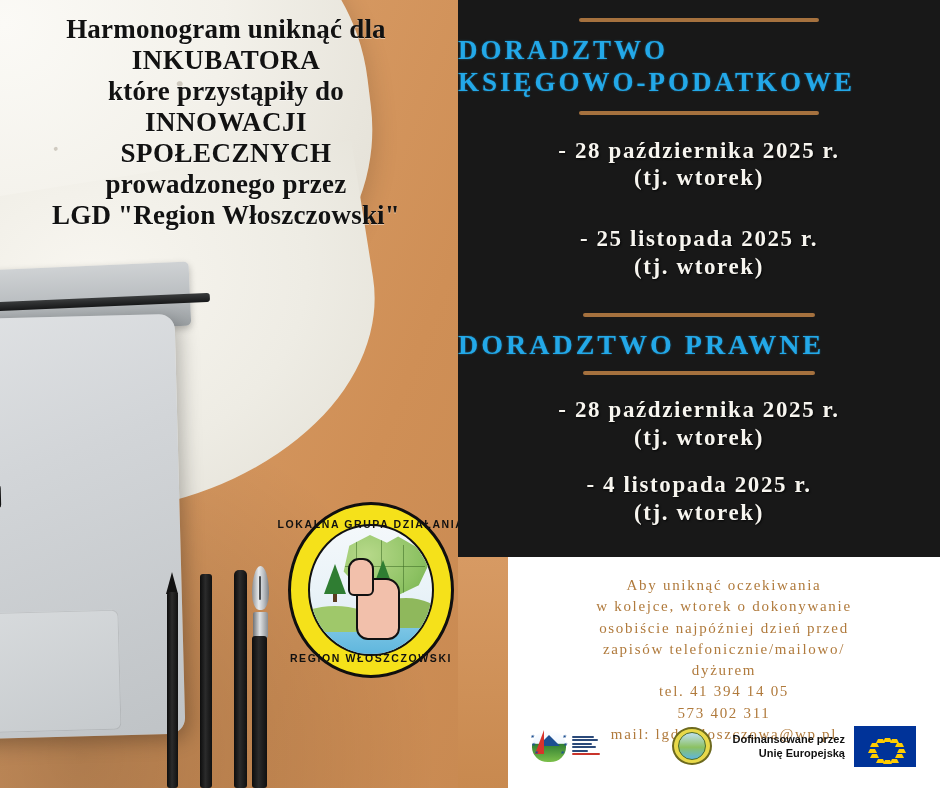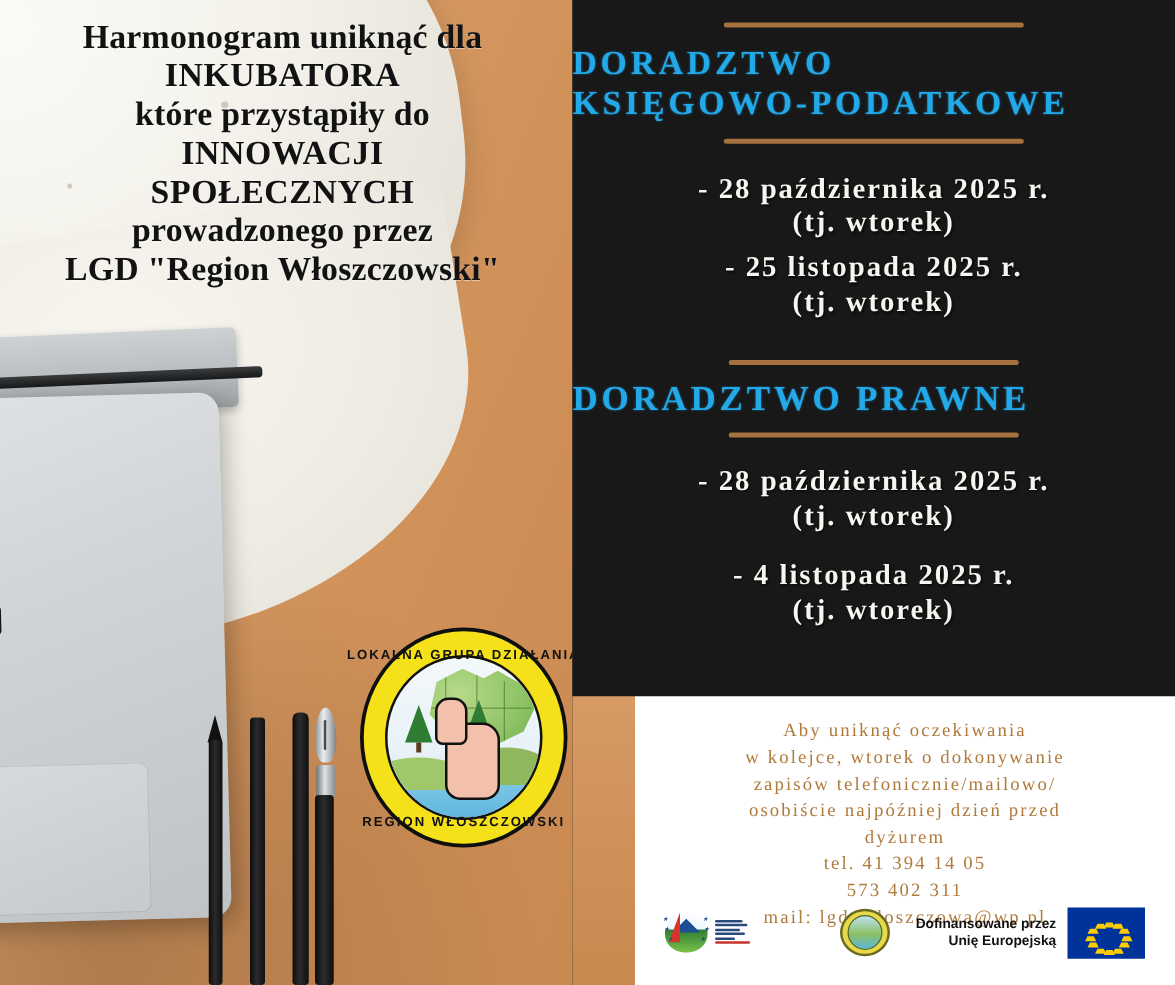--- a/index.html
+++ b/index.html
@@ -336,21 +336,21 @@
       <div class="sec-title t1">
         <span>DORADZTWO</span><br>
         <span>KSIĘGOWO-PODATKOWE</span>
       </div>
       <div class="rule" style="width:240px"></div>
 
       <div class="date" style="margin-top:22px">
         <span>- 28 października 2025 r.</span>
         <span class="d2">(tj. wtorek)</span>
       </div>
-      <div class="date" style="margin-top:8px">
+      <div class="date" style="margin-top:33px">
         <span>- 25 listopada 2025 r.</span>
         <span class="d2">(tj. wtorek)</span>
       </div>
     </div>
 
     <div>
       <div class="rule" style="width:232px;margin-top:33px"></div>
       <div class="sec-title t2">
         <span>DORADZTWO PRAWNE</span>
       </div>
@@ -366,22 +366,22 @@
       </div>
     </div>
   </div>
 
   <div class="strip"></div>
 
   <div class="white">
     <div class="info">
       <span class="line">Aby uniknąć oczekiwania</span>
       <span class="line">w kolejce, wtorek o dokonywanie</span>
+      <span class="line">osobiście najpóźniej dzień przed</span>
       <span class="line">zapisów telefonicznie/mailowo/</span>
-      <span class="line">osobiście najpóźniej dzień przed</span>
       <span class="line">dyżurem</span>
       <span class="line">tel. 41 394 14 05</span>
       <span class="line">573 402 311</span>
       <span class="line">mail: lgd_wloszczowa@wp.pl</span>
     </div>
 
     <div class="logos">
 
       <div class="logo-prow">
         <div class="prow-mark">

